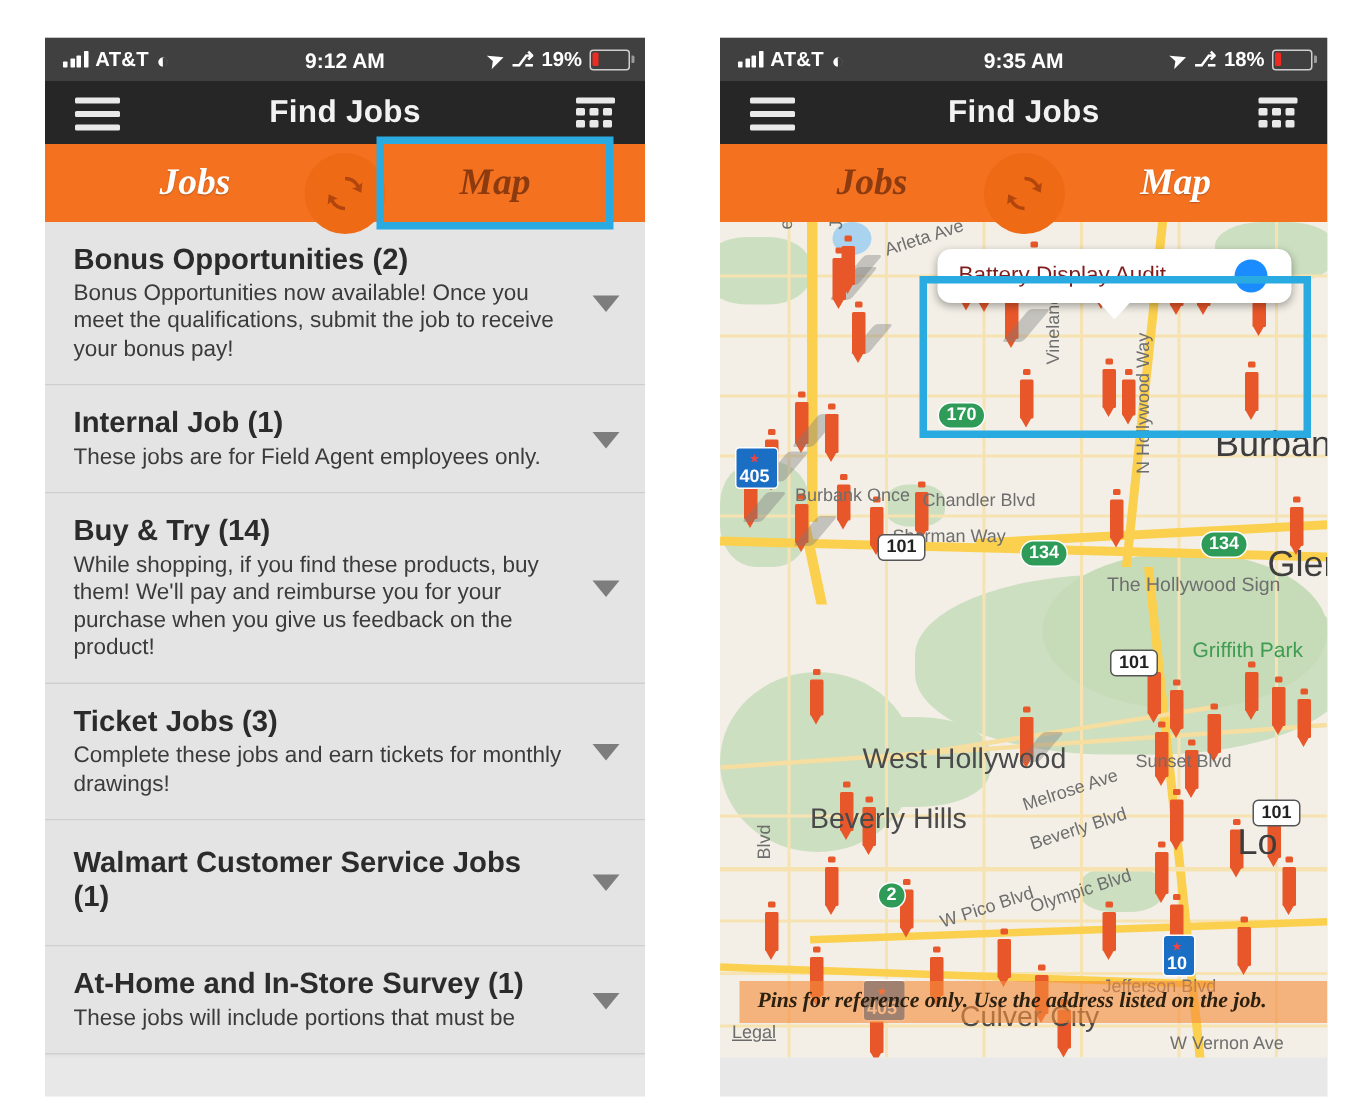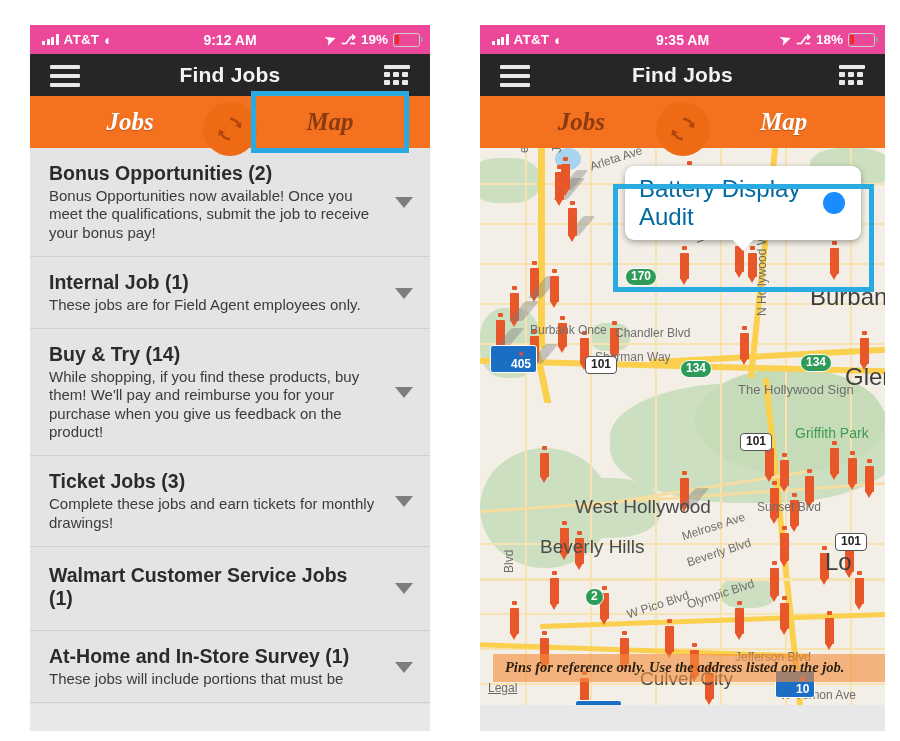--- a/index.html
+++ b/index.html
@@ -4,21 +4,21 @@
 <style>
   html,body{margin:0;padding:0;background:#ffffff;}
   body{width:900px;height:741px;position:relative;overflow:hidden;
        font-family:"Liberation Sans", sans-serif;}
 
   .phone{position:absolute;top:25px;overflow:hidden;background:#e8e8e8;}
   #phone-left{left:30px;width:400px;height:706px;}
   #phone-right{left:480px;width:405px;height:706px;}
 
   
-  .statusbar{height:29px;background:#ec4899;color:#ffffff;position:relative;
+  .statusbar{height:29px;background:#404040;color:#ffffff;position:relative;
              font-size:14px;font-weight:bold;}
   .sb-left{position:absolute;left:12px;top:0;height:29px;display:flex;align-items:center;gap:5px;}
   .sb-center{position:absolute;left:0;right:0;top:0;height:29px;display:flex;align-items:center;justify-content:center;}
   .sb-right{position:absolute;right:10px;top:0;height:29px;display:flex;align-items:center;gap:5px;}
   .sig{display:flex;align-items:flex-end;gap:1.5px;height:11px;}
   .sig i{display:block;width:3px;background:#fff;border-radius:0.5px;}
   .sig i:nth-child(1){height:4px;}
   .sig i:nth-child(2){height:6px;}
   .sig i:nth-child(3){height:8px;}
   .sig i:nth-child(4){height:11px;}
@@ -75,40 +75,40 @@
             font-family:"Liberation Sans",sans-serif;}
   .maplabel.big{font-size:19px;color:#4a4a4a;}
   .maplabel.huge{font-size:24px;color:#3d3d3d;}
   .maplabel.park{color:#3f9c52;font-size:14px;}
   .maplabel.rot{transform:rotate(-90deg);transform-origin:left top;}
   .maplabel.diag{transform:rotate(-18deg);transform-origin:left top;}
   .shield{position:absolute;background:#fff;border:1.6px solid #555;border-radius:4px;
           font-size:12px;font-weight:bold;color:#222;padding:1px 5px;line-height:1.15;}
   .shield.green{background:#2e9b58;border-color:#fff;color:#fff;border-radius:9px;text-align:right;}
   .shield.blue{background:#1a6fc4;border-color:#fff;color:#fff;border-radius:3px;
-               padding:5px 5px 1px 20px;text-align:center;margin-top:47px;}
+               padding:5px 5px 1px 2px;text-align:center;}
   .shield.blue em{display:block;font-style:normal;font-size:7px;color:#e44;
                   line-height:.8;margin-bottom:1px;}
   .road{position:absolute;background:#fbd04e;}
   .road.white{background:#ffffff;}
   .road.thin{background:#f7e3b2;}
   .green-area{position:absolute;background:#ccdfc0;border-radius:40%;}
   .water{position:absolute;background:#a9d3ee;}
   .pin{position:absolute;width:9px;background:#e8572a;border-radius:1px;}
   .pin::after{content:"";position:absolute;left:0;bottom:-6px;width:0;height:0;
               border-left:4.5px solid transparent;border-right:4.5px solid transparent;
               border-top:7px solid #e8572a;}
   .pin::before{content:"";position:absolute;left:2px;top:-7px;width:5px;height:4px;
                background:#e8572a;border-radius:1px;}
   .pinshadow{position:absolute;background:rgba(120,120,120,.38);
              transform:skewX(-40deg);border-radius:2px;}
 
   .callout{position:absolute;background:#ffffff;border-radius:9px;
            box-shadow:0 2px 6px rgba(0,0,0,.35);padding:9px 14px 10px 14px;}
-  .callout .c-title{font-size:24px;color:#0369a1;line-height:1.15;}
+  .callout .c-title{font-size:15px;color:#7f1d1d;line-height:1.15;}
   .callout .c-sub{font-size:14.5px;color:#3a3a3a;margin-top:2px;}
   .callout .c-dot{position:absolute;right:16px;top:50%;margin-top:-11px;width:22px;height:22px;
                   border-radius:50%;background:#1a8cff;}
   .callout .c-tail{position:absolute;bottom:-11px;left:50%;margin-left:-11px;width:0;height:0;
                    border-left:11px solid transparent;border-right:11px solid transparent;
                    border-top:12px solid #ffffff;}
 
   .banner{position:absolute;left:13px;right:0;bottom:23px;background:rgba(244,140,60,.62);
           padding:5px 10px 6px 12px;color:#2c2010;
           font-family:"Liberation Serif",serif;font-style:italic;font-weight:bold;

